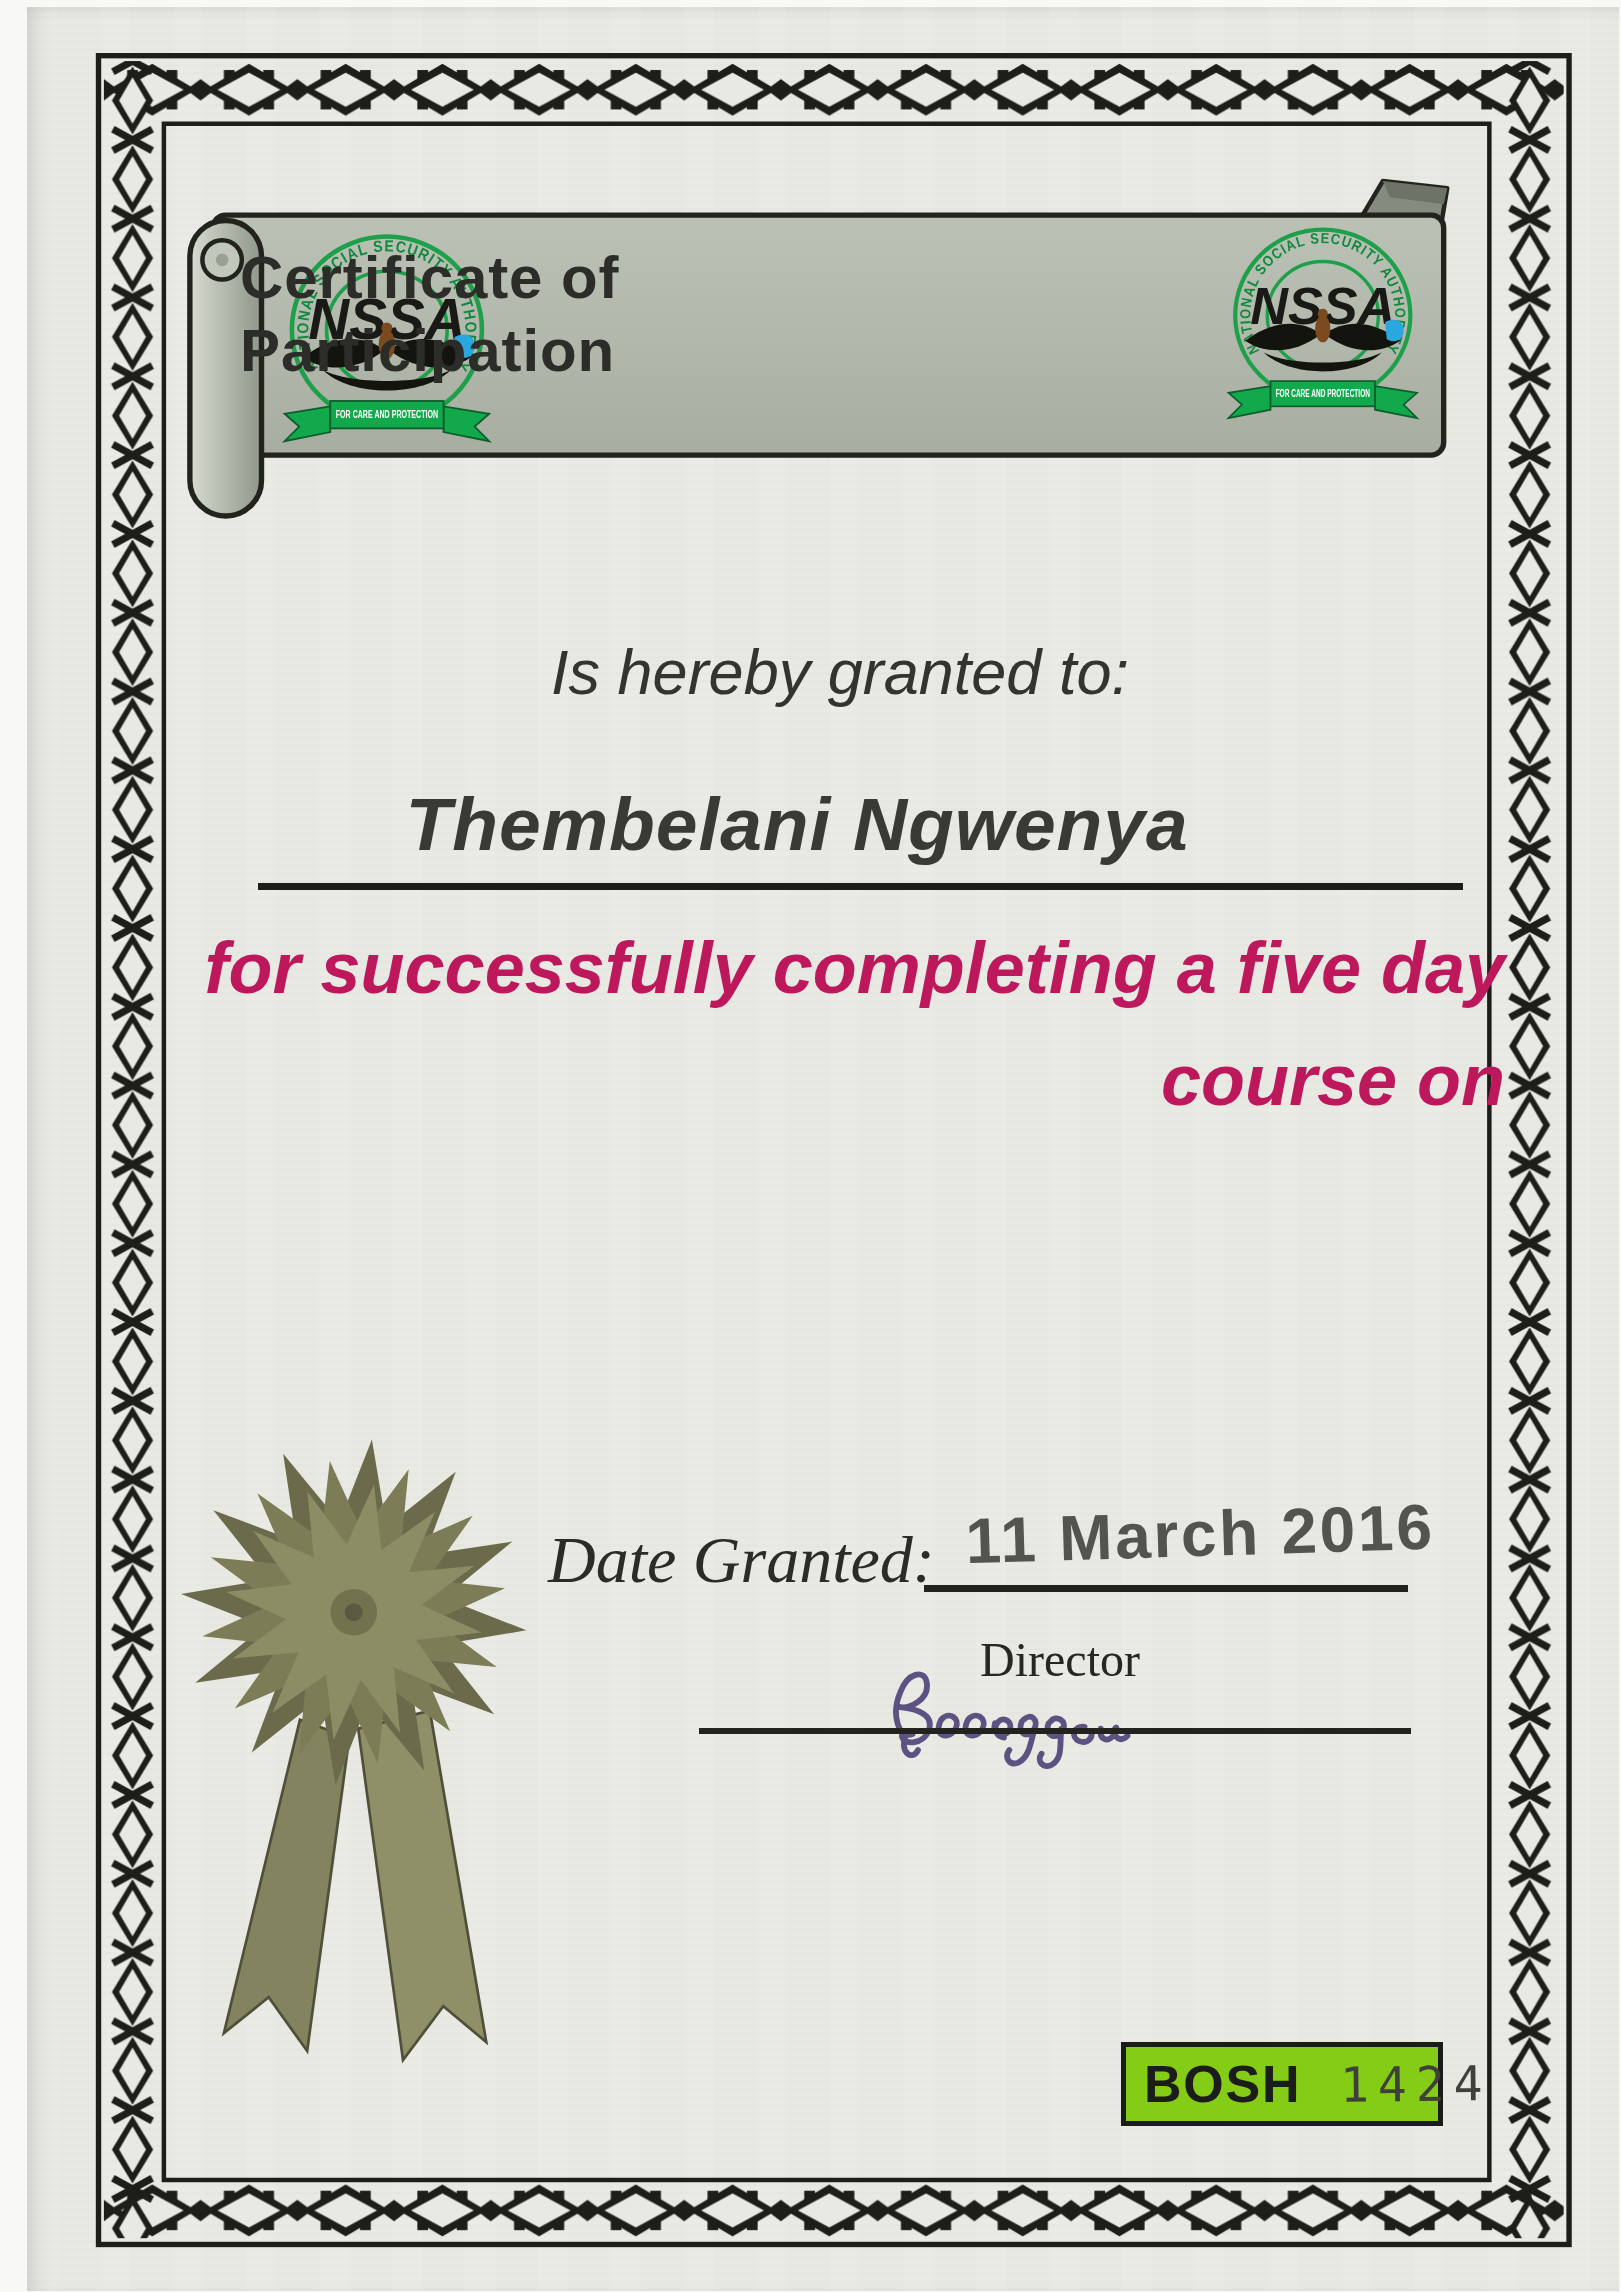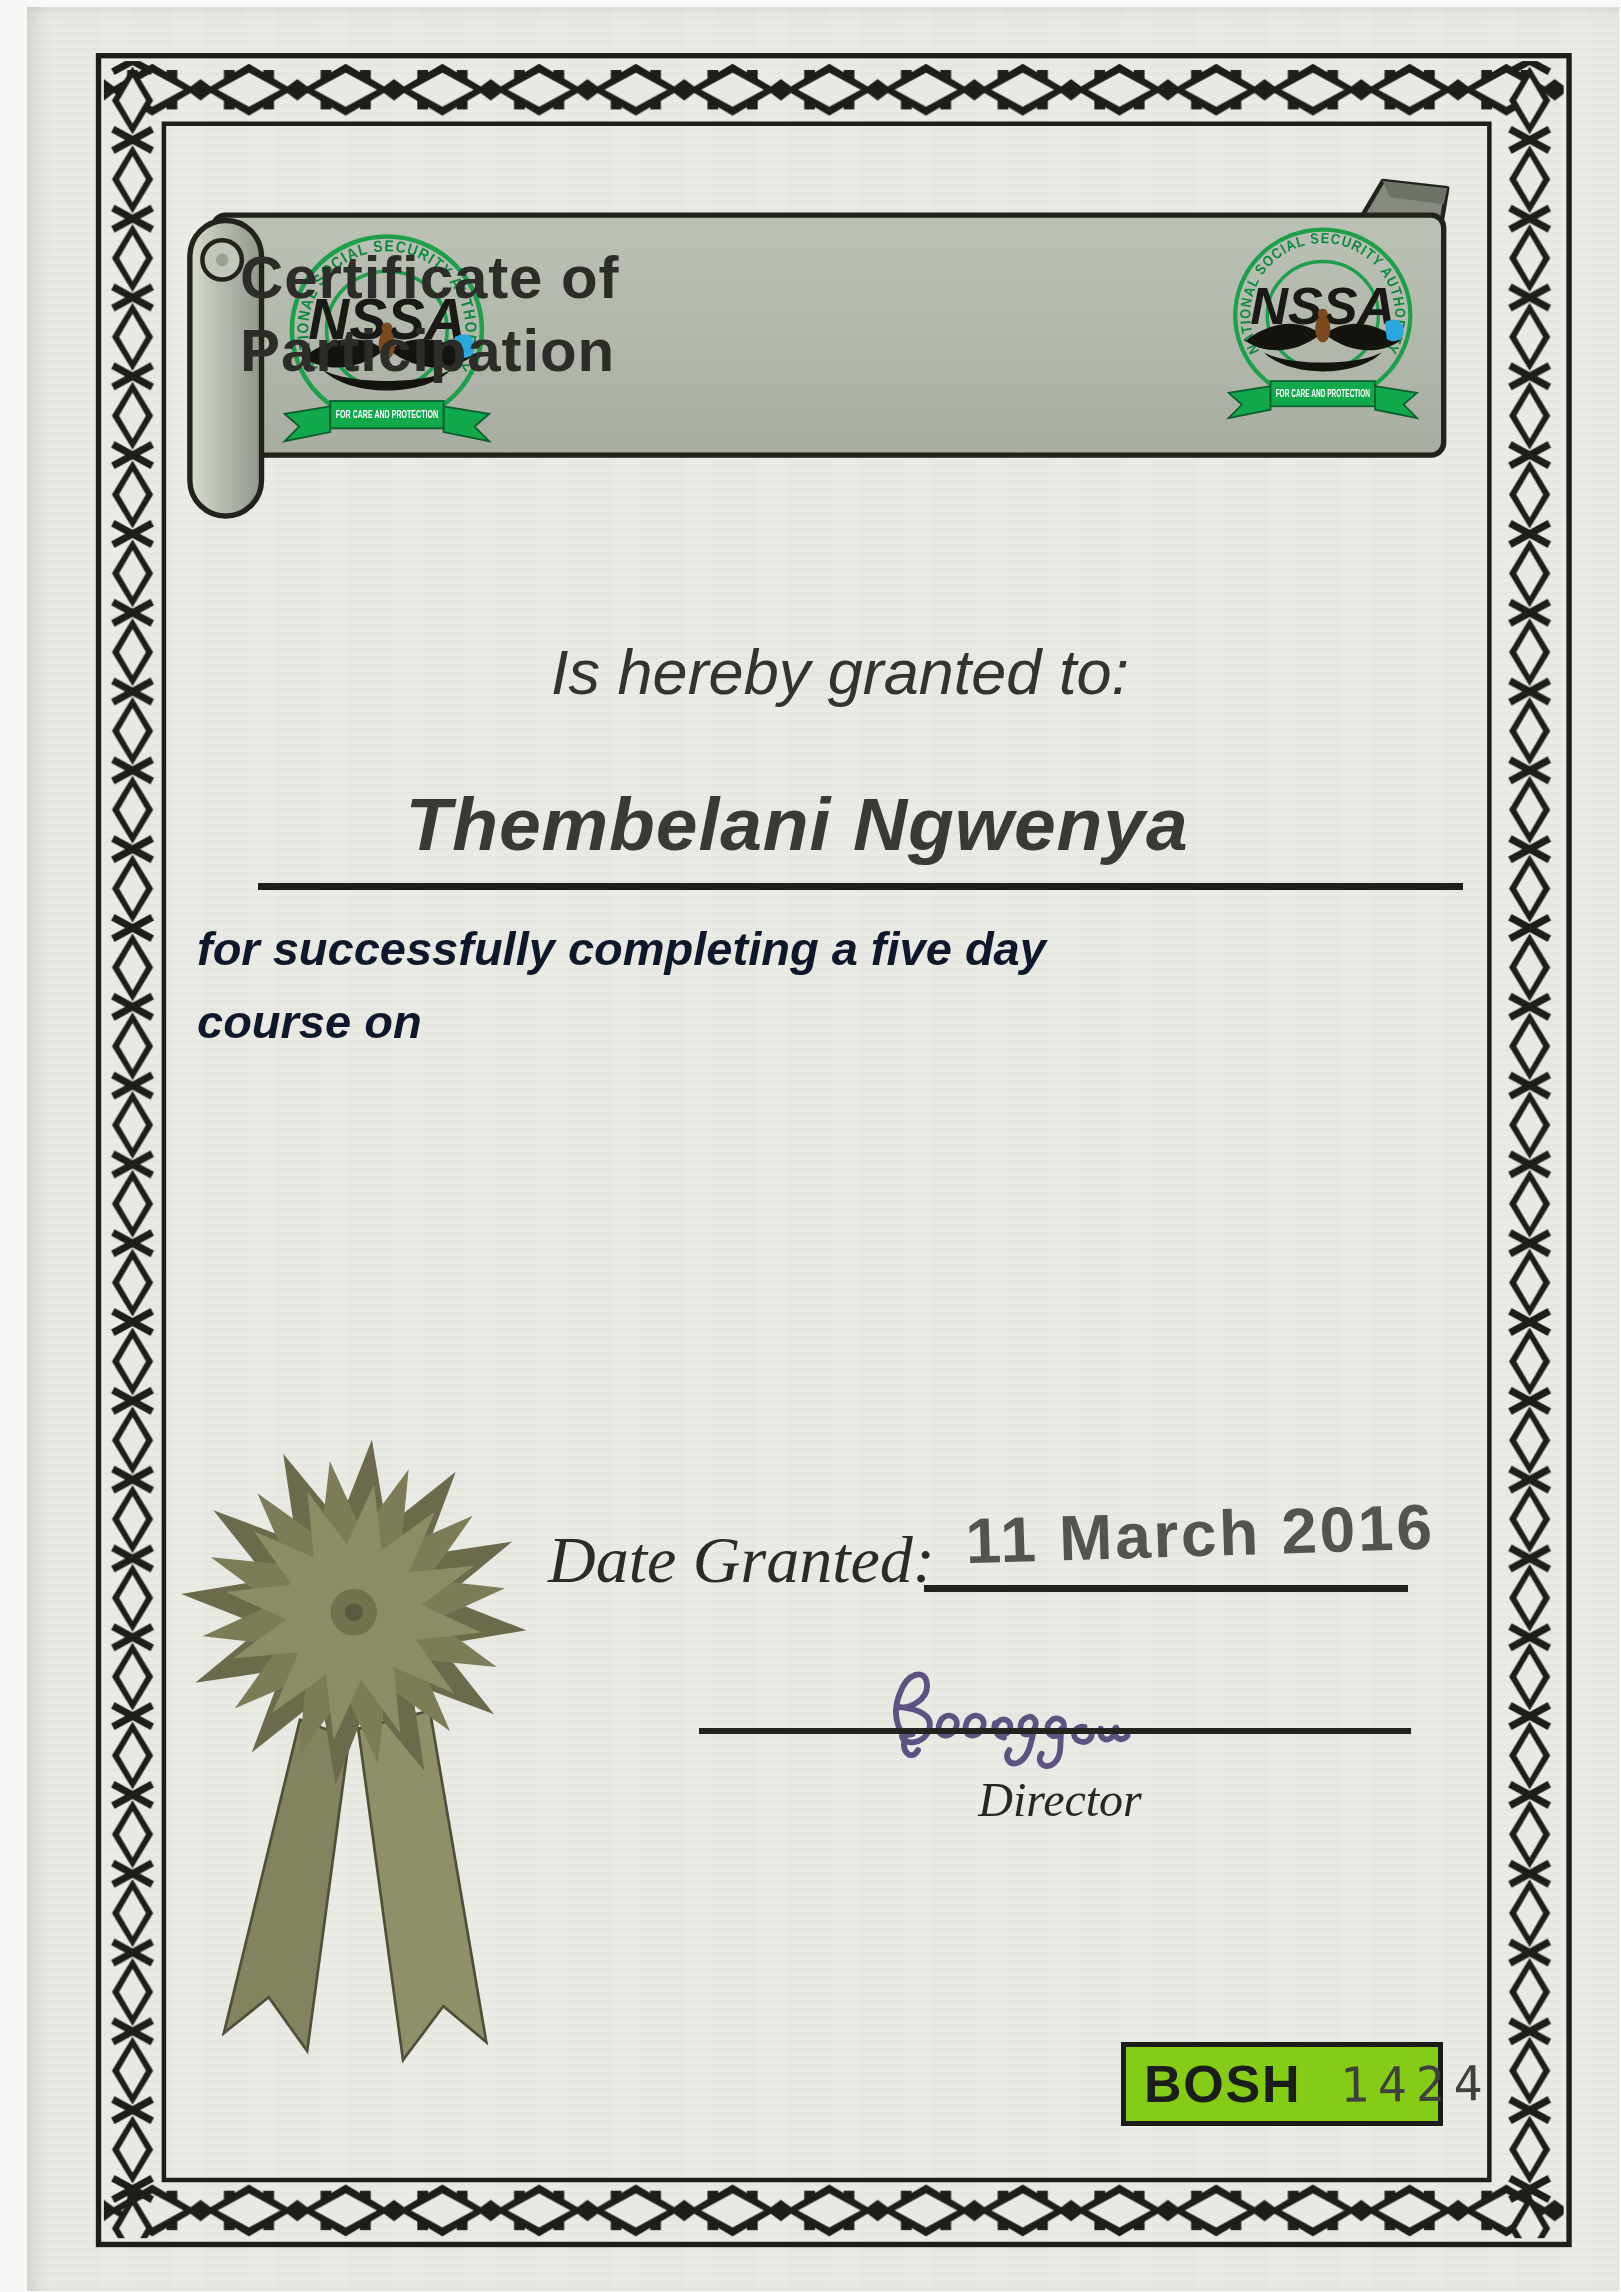--- a/index.html
+++ b/index.html
@@ -15,33 +15,33 @@
   svg.art{position:absolute;left:0;top:0;width:1621px;height:2293px;}
   .txt{position:absolute;color:#2e2e2a;}
   .banner-title{left:240px;top:241px;width:1204px;text-align:left;
     font-size:60px;line-height:1.22;font-weight:bold;color:#2c2c28;letter-spacing:0.9px;}
   .granted{left:197px;top:636px;width:1286px;text-align:center;
     font-size:63px;font-weight:normal;font-style:italic;color:#33332f;}
   .name{left:143px;top:781px;width:1308px;text-align:center;
     font-size:75px;font-weight:bold;font-style:italic;color:#3a3a35;letter-spacing:0.9px;}
   .rule{position:absolute;background:#1d1d1a;}
   .rule-name{left:258px;top:883px;width:1205px;height:7.2px;}
-  .intro{left:197px;top:913px;width:1308px;text-align:left;
-    font-size:47px;font-weight:bold;font-style:italic;line-height:1.55;color:#0f172a;}
+  .intro{left:197px;top:913px;width:1308px;text-align:right;
+    font-size:72px;font-weight:bold;font-style:italic;line-height:1.55;color:#be185d;}
   .course-title{left:90px;top:1171px;width:1487px;text-align:center;
     font-size:73px;font-weight:bold;color:#21211d;white-space:nowrap;}
   .condense{display:inline-block;transform:scaleX(.82);transform-origin:center;letter-spacing:1.8px;}
   .date-label{left:548px;top:1522px;font-family:"Liberation Serif",serif;
     font-style:italic;font-size:66px;color:#2b2b27;}
   .rule-date{left:924px;top:1585px;width:484px;height:7.2px;background:#22221e;}
   .date-value{left:949px;top:1497px;width:502px;text-align:center;
     font-size:64px;font-weight:bold;color:#54544e;letter-spacing:2.7px;transform:rotate(-1.8deg);}
   .rule-sign{left:699px;top:1728px;width:712px;height:6.3px;background:#22221e;}
-  .signatory{left:702px;top:1775px;width:716px;text-align:center;
-    font-family:"Liberation Serif",serif;font-size:48px;line-height:1.06;color:#262622;font-style:italic;}
+  .signatory{left:702px;top:1635px;width:716px;text-align:center;
+    font-family:"Liberation Serif",serif;font-size:48px;line-height:1.06;color:#262622;}
   .bosh-box{position:absolute;left:1121px;top:2042px;width:322px;height:84px;
     border:5.4px solid #1b1b19;background:#84cc16;box-sizing:border-box;
     display:flex;align-items:center;padding:0 18px;}
   .bosh-label{font-size:52px;font-weight:bold;color:#1c1c1a;letter-spacing:1.8px;}
   .bosh-number{margin-left:39px;font-family:"DejaVu Sans Mono",monospace;
     font-size:48px;color:#3f3f3b;letter-spacing:9px;transform:rotate(-0.6deg);}
 </style>
 </head>
 <body>
 

